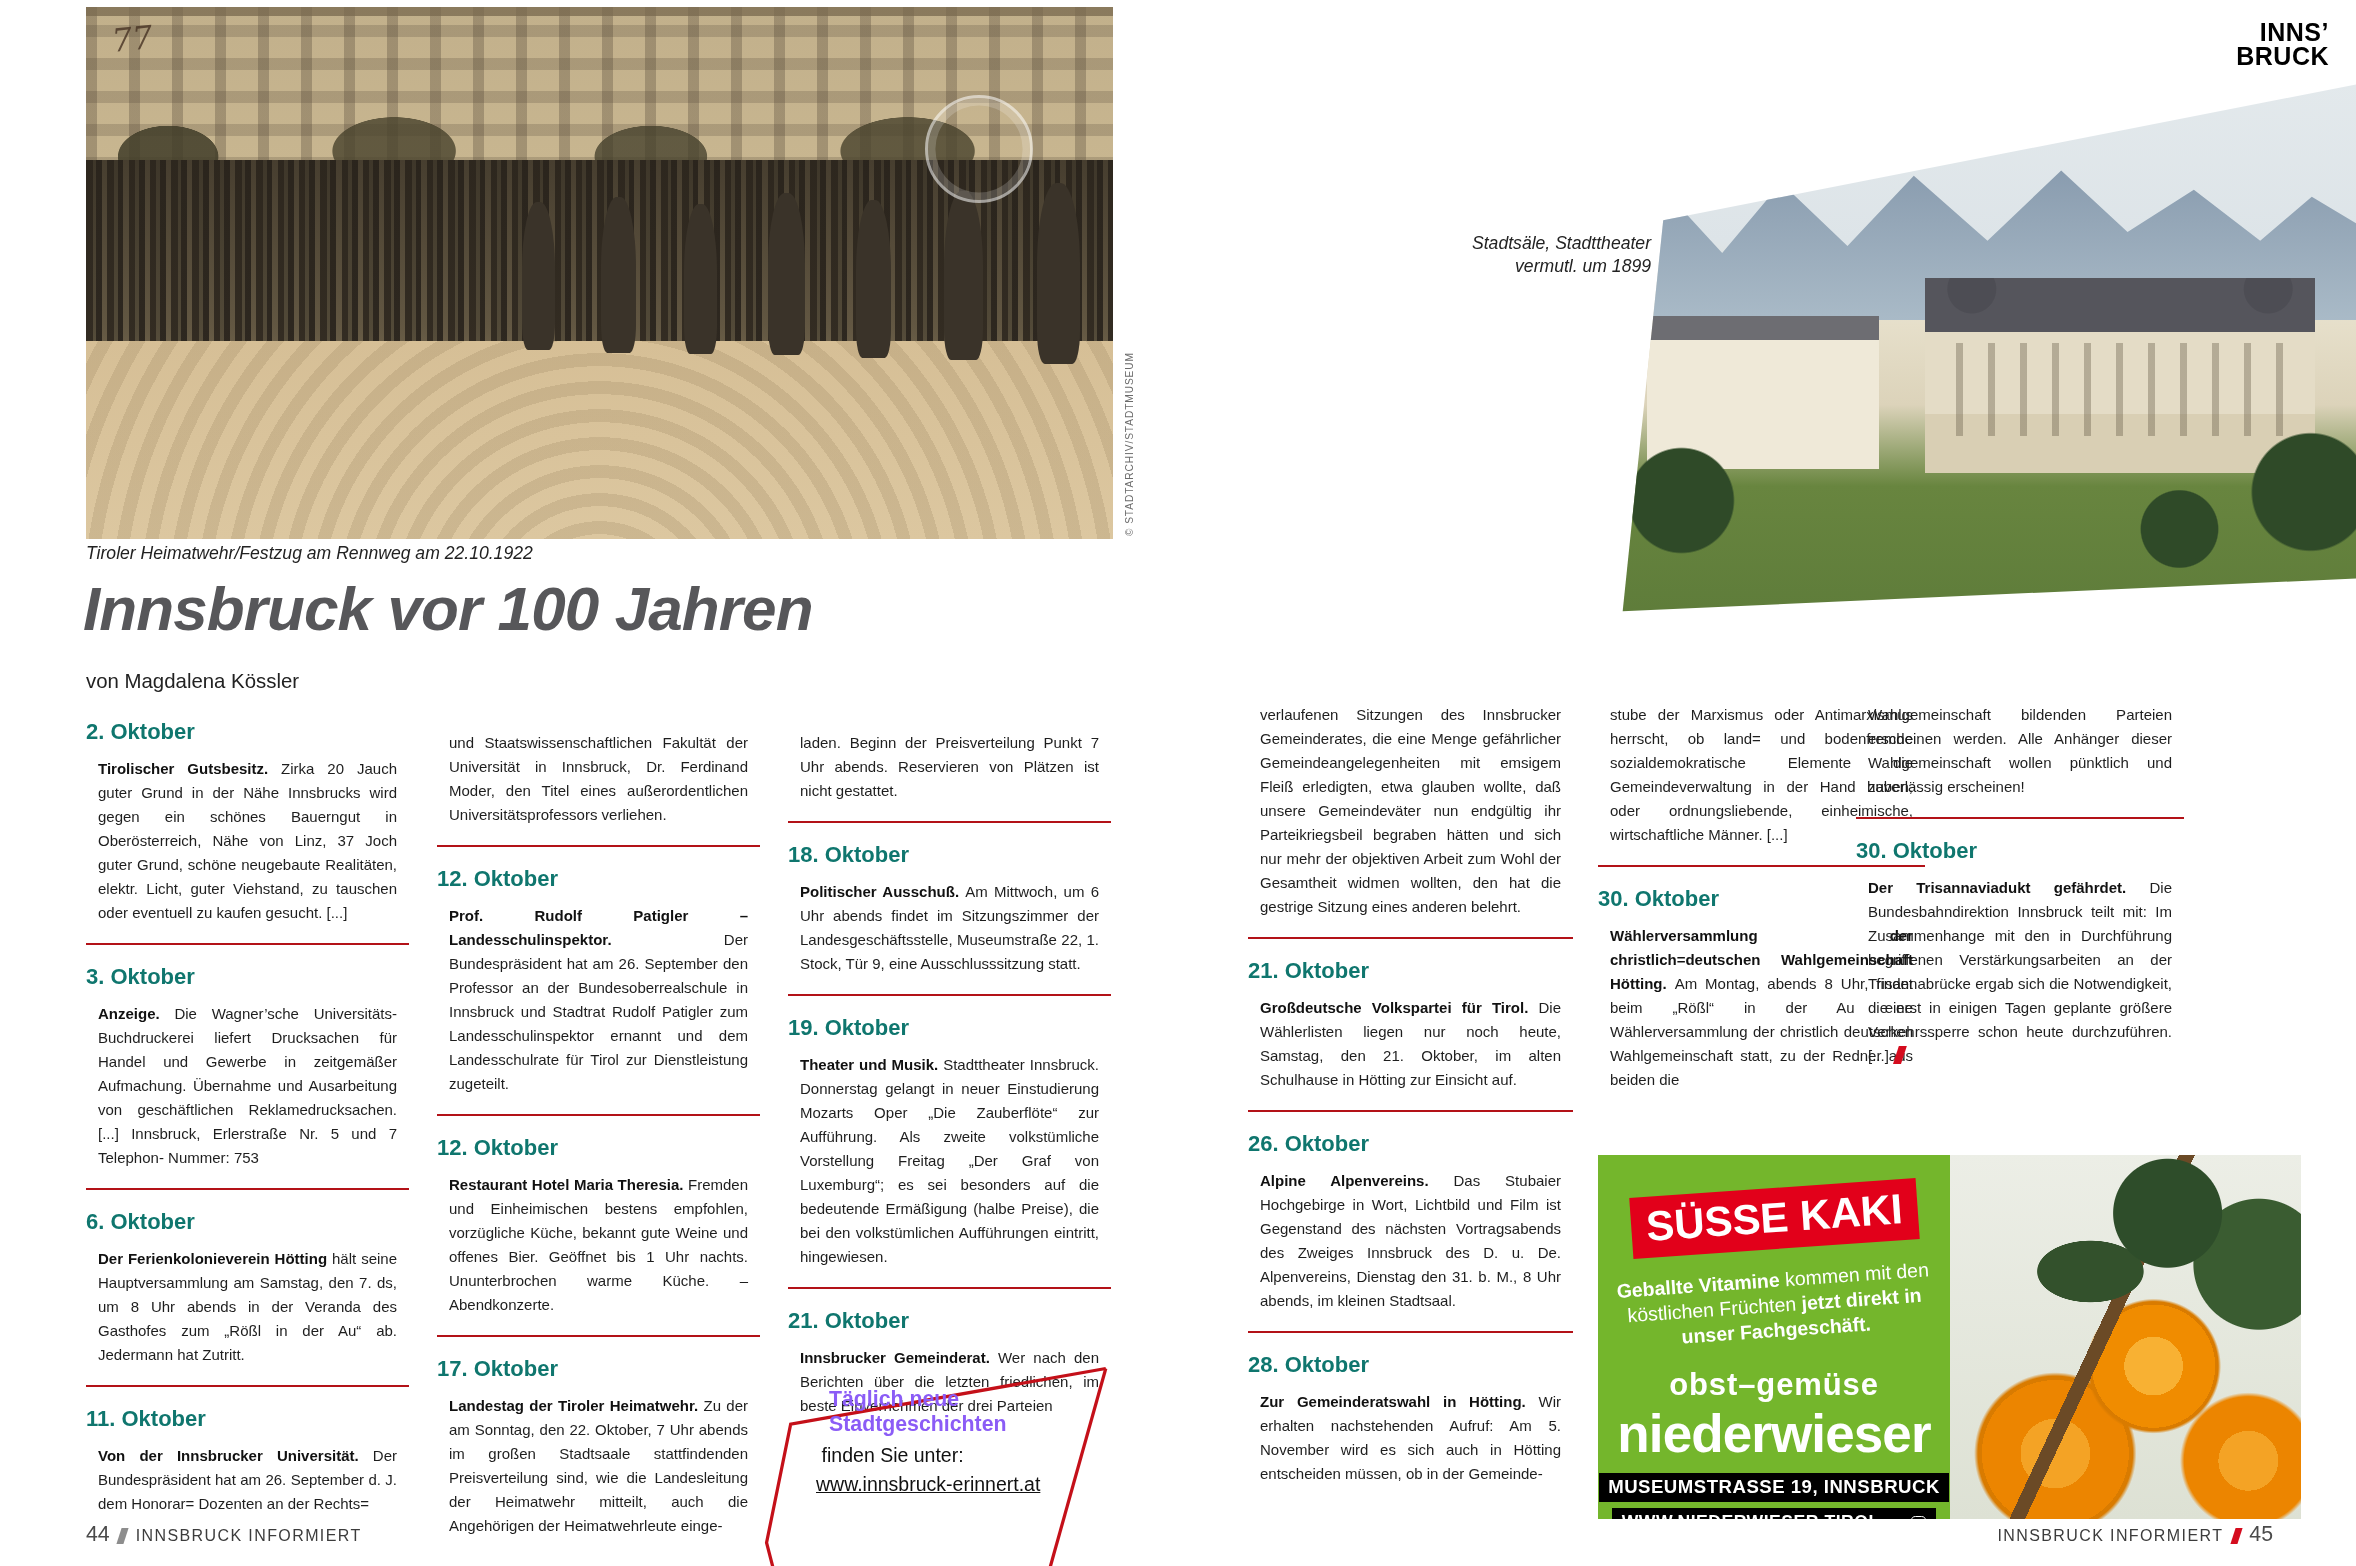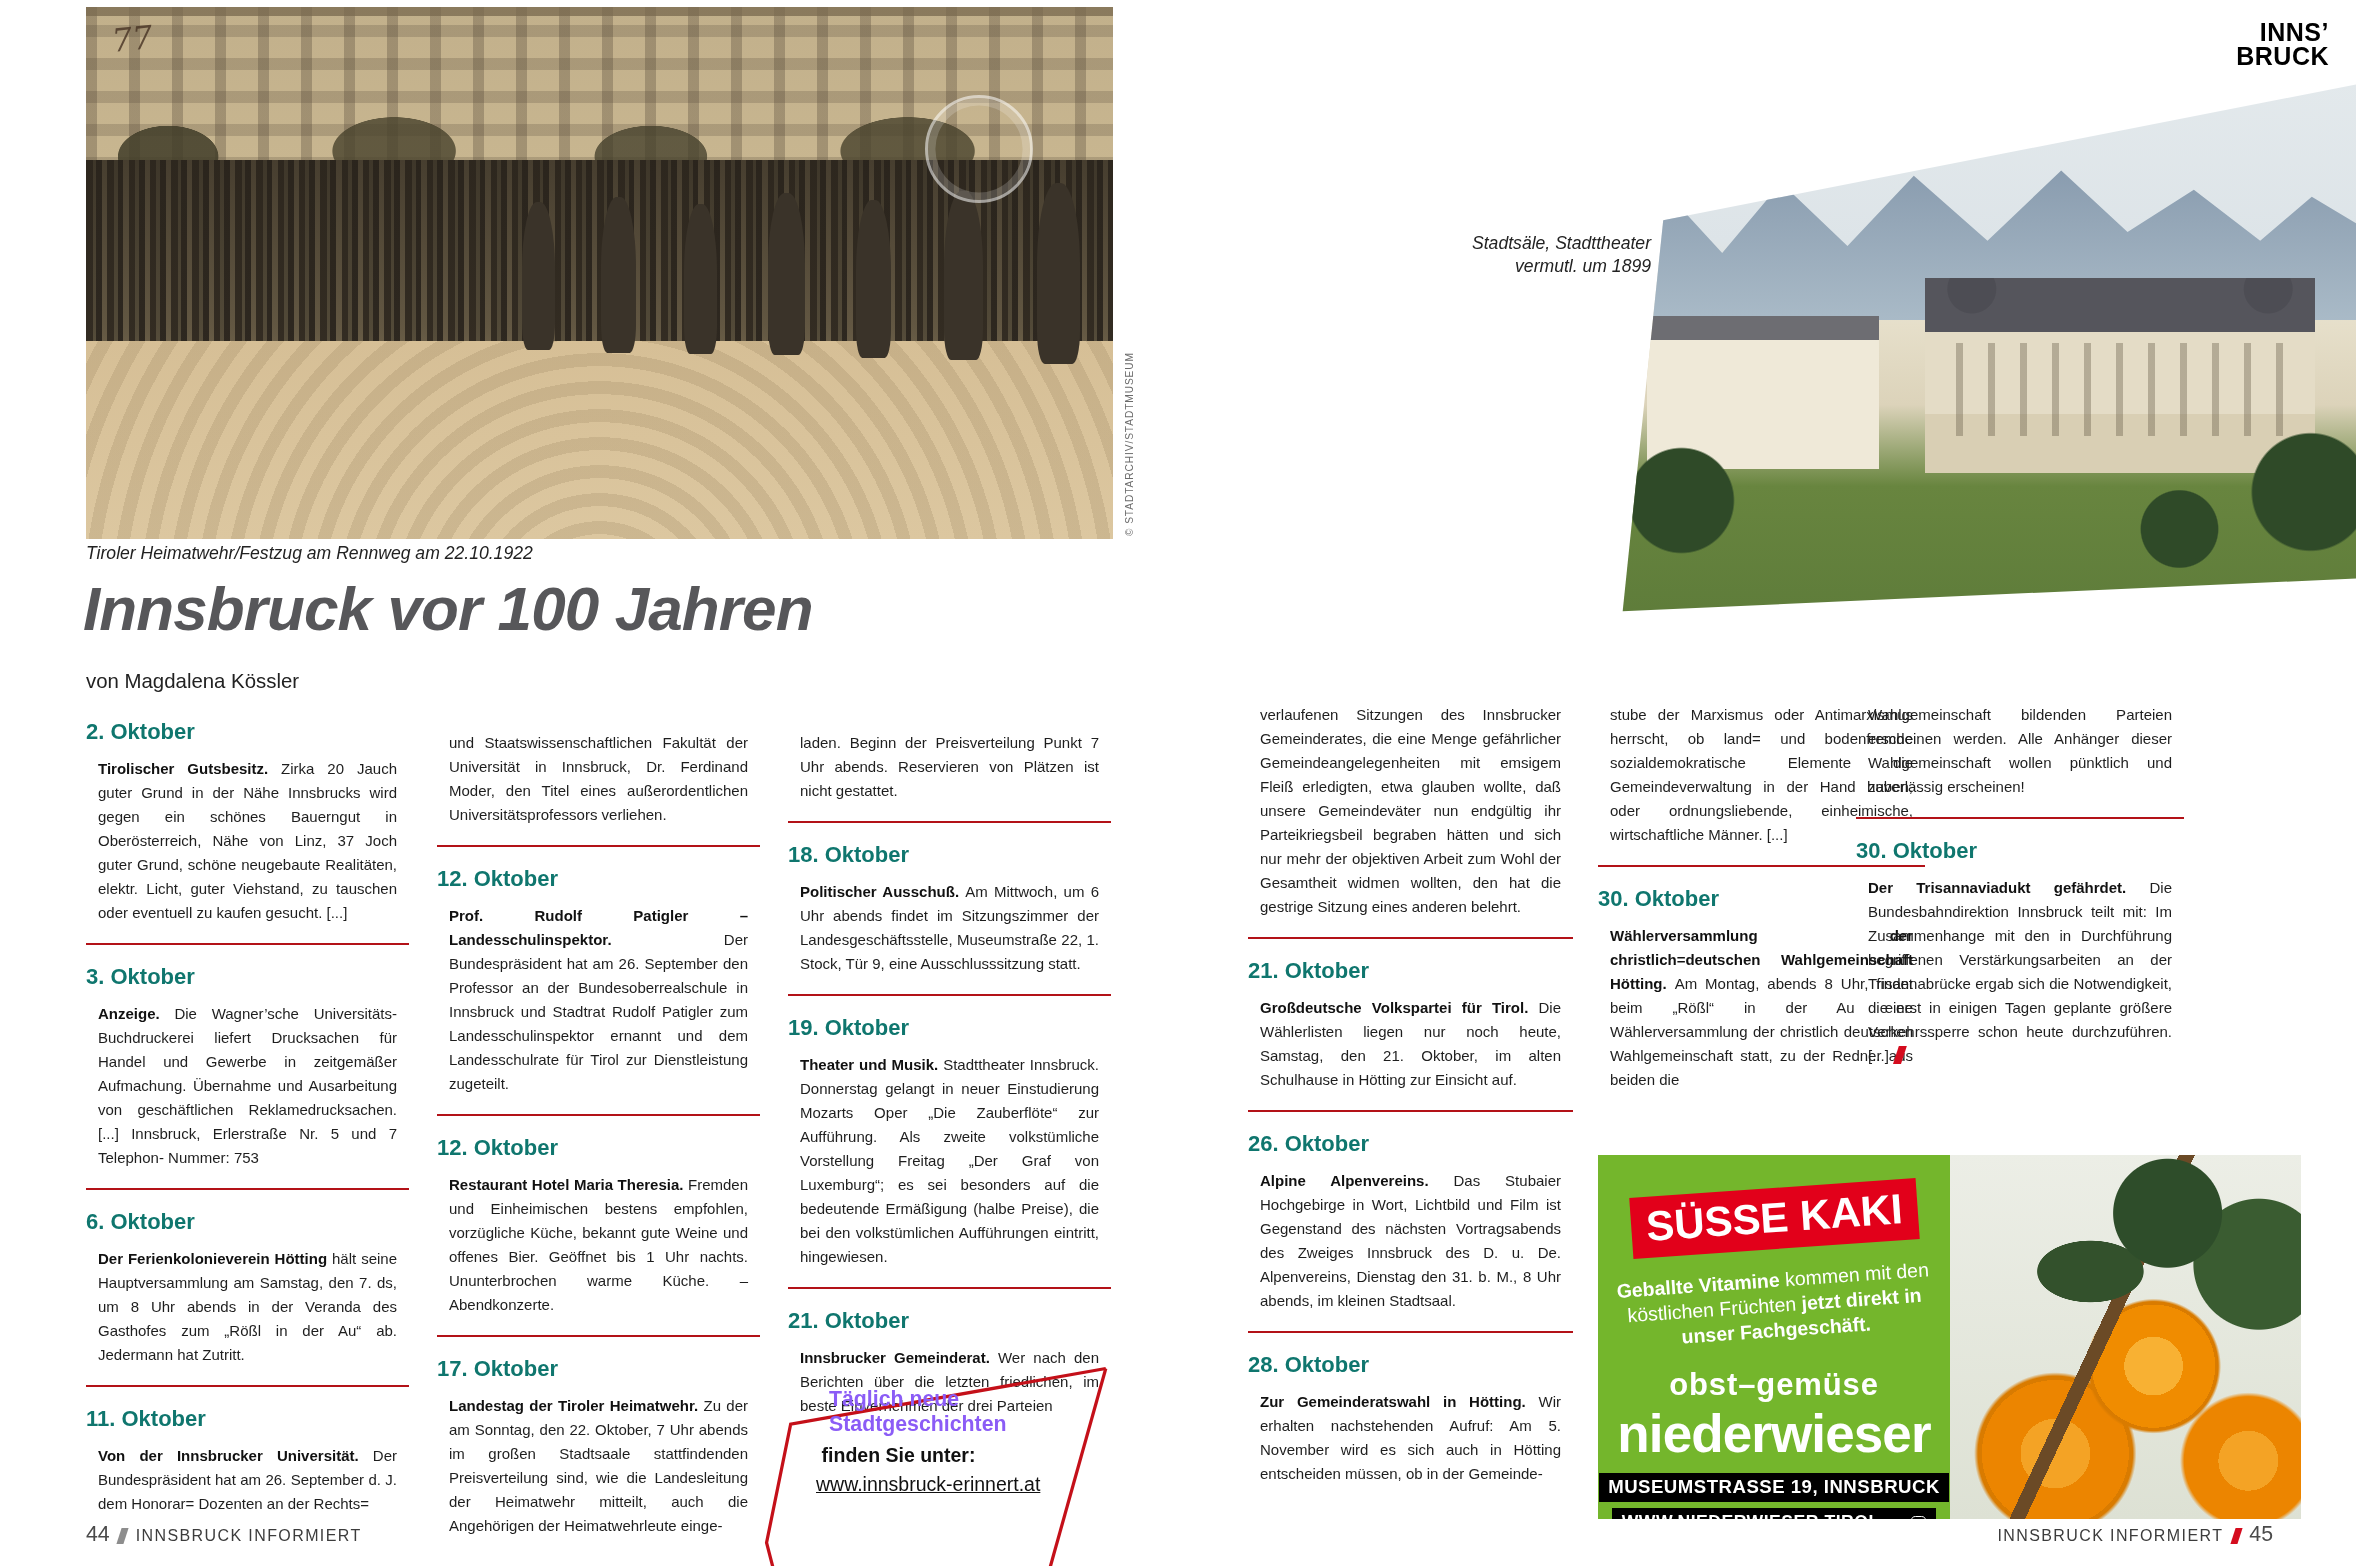--- a/index.html
+++ b/index.html
@@ -53,21 +53,21 @@
   .entry .body{margin:12px;font-size:15px;line-height:24px;text-align:justify;color:#1e1e1e;hyphens:auto;}
   .entry .body strong{color:#111;}
   .rule{height:2.8px;background:#b31218;margin:17.6px 0 18.6px 0;}
   .endmark{display:inline-block;width:8.3px;height:17.6px;background:#d40c1e;transform:skewX(-18deg);
     margin-left:7.4px;vertical-align:-2.8px;}
 
   
   .sidebox-svg{left:761px;top:1322px;width:380px;height:245px;overflow:visible;}
   .sidebox-text{left:816px;top:1387px;width:269px;}
   .sidebox-text .t1{font-size:21.3px;font-weight:bold;color:#8b5cf6;margin:0 0 7.4px 13px;}
-  .sidebox-text .t2{font-size:19.5px;color:#111;margin:0 0 5.6px 5.6px;font-weight:bold;}
+  .sidebox-text .t2{font-size:19.5px;color:#111;margin:0 0 5.6px 5.6px;}
   .sidebox-text a{font-size:19.5px;color:#111;text-decoration:underline;}
 
   
   .logo{left:2208px;top:20.4px;width:121px;text-align:right;font-weight:bold;color:#000;
     font-size:25px;line-height:24px;letter-spacing:0.5px;}
   .caption-right{left:1401px;top:232px;width:250px;text-align:right;font-size:17.6px;font-style:italic;
     line-height:23px;color:#222;}
 
   
   .photo-right{left:1619px;top:79px;width:737px;height:543px;

